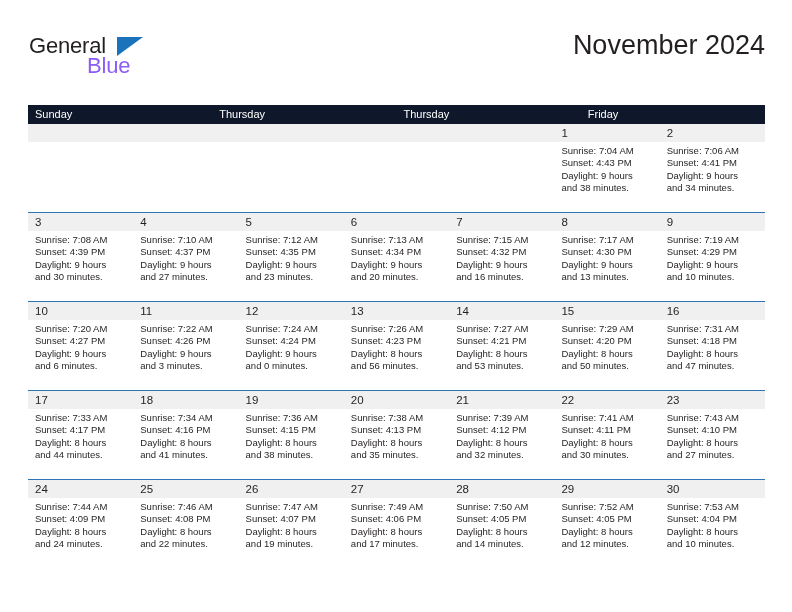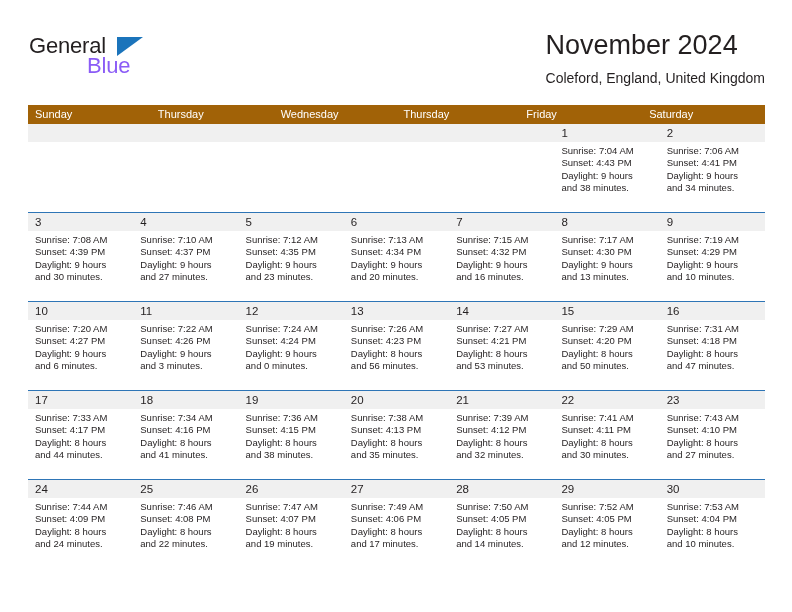--- a/index.html
+++ b/index.html
@@ -87,21 +87,21 @@
 
   
   .calendar {
     position: absolute;
     left: 28px;
     top: 105px;
     width: 737px;
   }
   .dow-row {
     display: flex;
-    background: #a16207;
+    background: #0f172a;
     height: 19px;
   }
   .dow {
     flex: 1 1 0;
     color: #ffffff;
     font-size: 11px;
     line-height: 19px;
     padding-left: 7px;
     box-sizing: border-box;
     white-space: nowrap;
@@ -151,33 +151,30 @@
 <div class="page">
 
   <div class="header">
     <div class="logo">
       <span class="logo-general">General</span>
       <span class="logo-tri"></span>
       <span class="logo-blue">Blue</span>
     </div>
     <div class="title-wrap">
       <div class="cal-title">November 2024</div>
-      <div class="cal-sub">Coleford, England, United Kingdom</div>
     </div>
   </div>
 
   <div class="calendar">
 
     <div class="dow-row">
       <div class="dow">Sunday</div>
       <div class="dow">Thursday</div>
-      <div class="dow">Wednesday</div>
       <div class="dow">Thursday</div>
       <div class="dow">Friday</div>
-      <div class="dow">Saturday</div>
     </div>
 
     <div class="week">
       <div class="cell empty">
           <span class="daynum"></span>
           <div class="lines">
             <div></div>
             <div></div>
             <div></div>
             <div></div>

